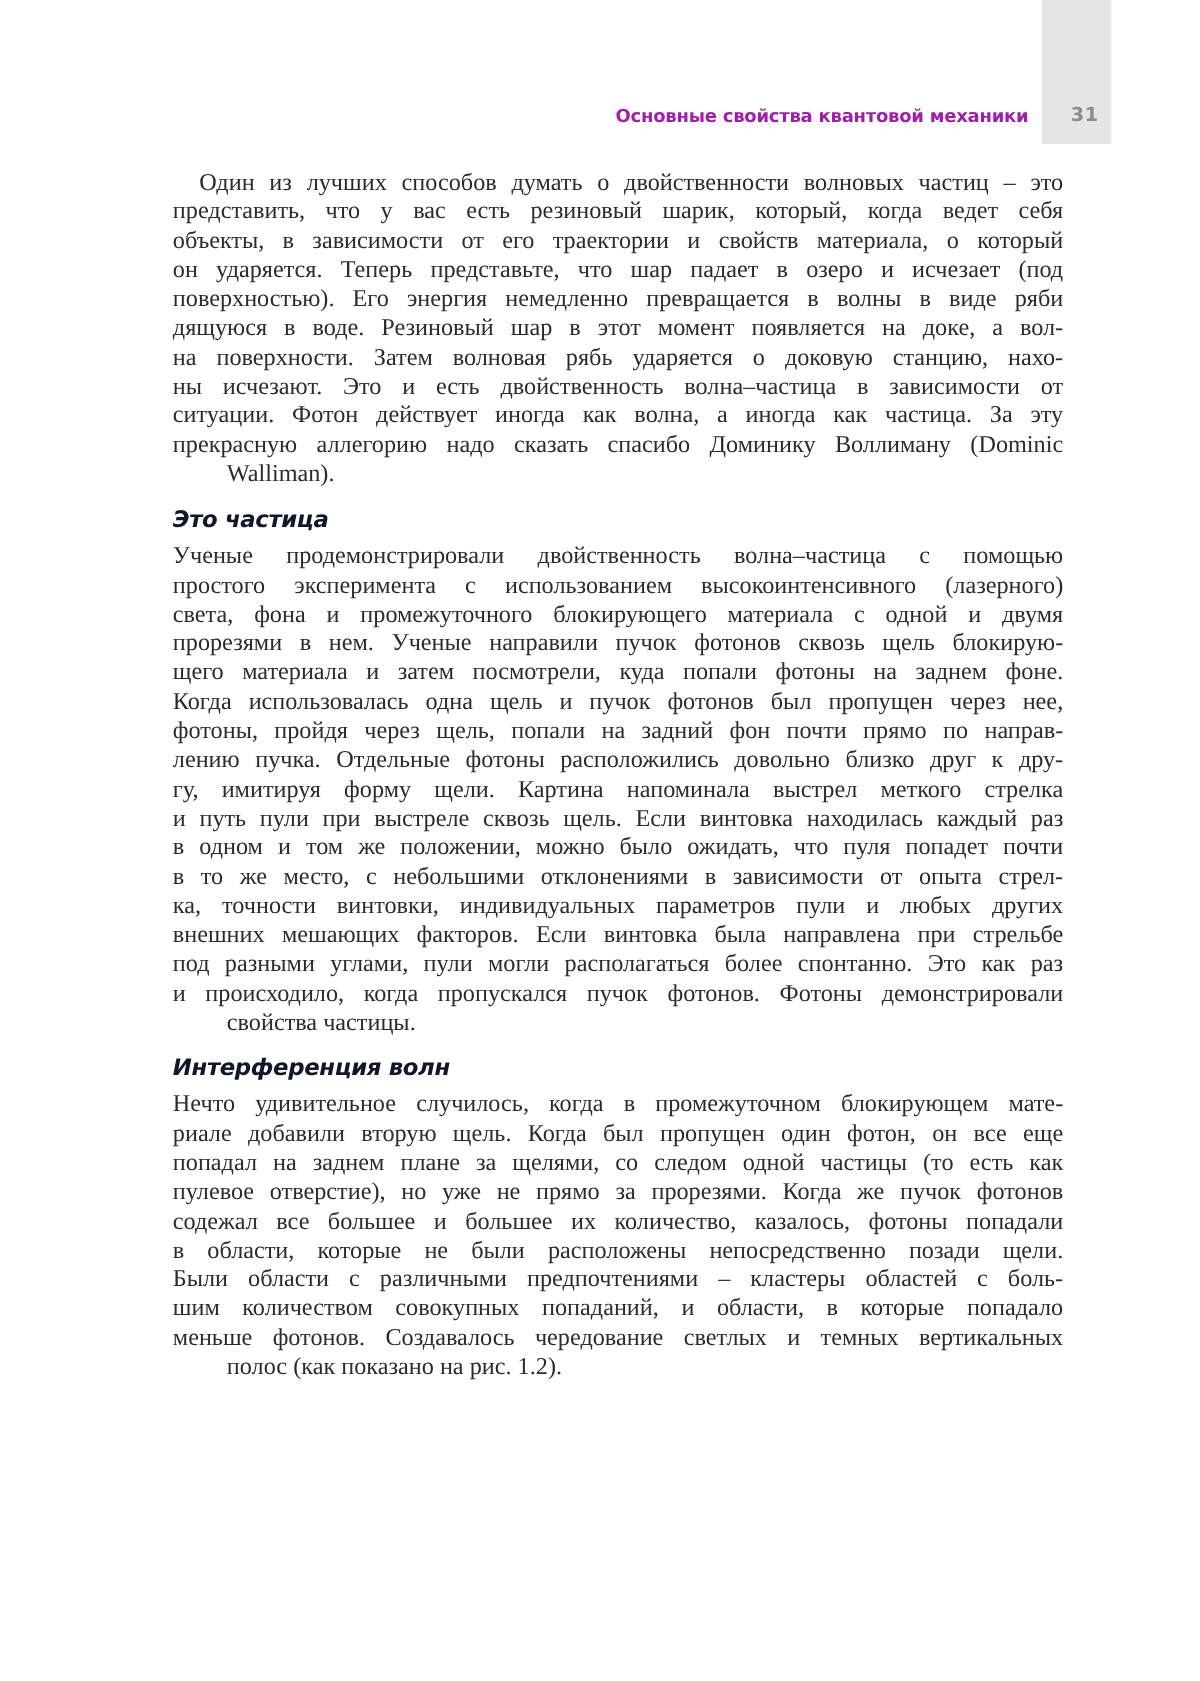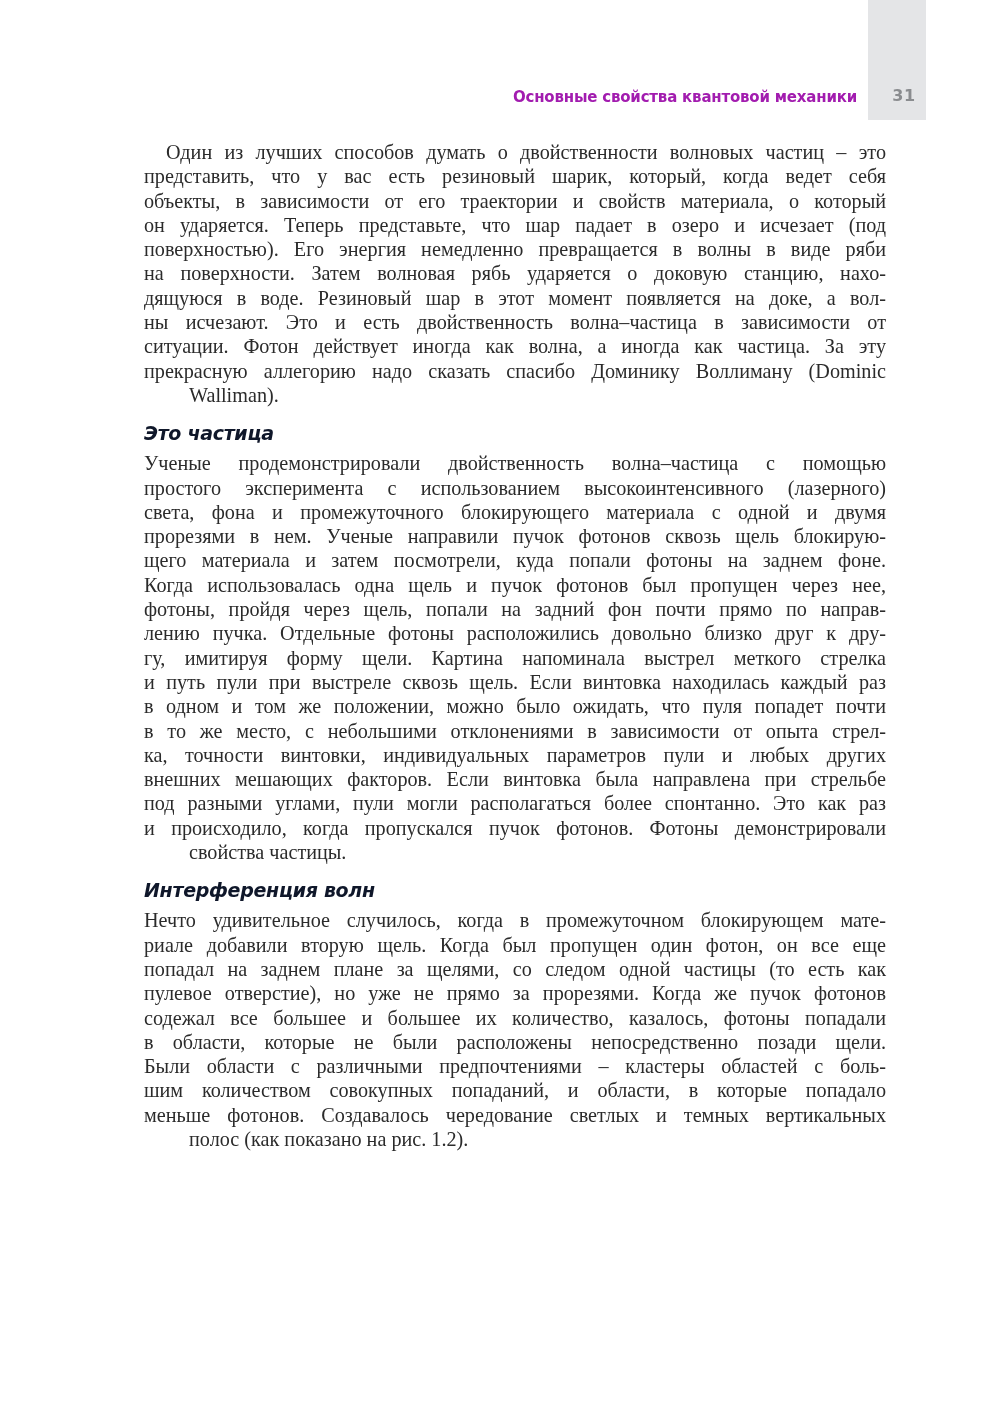--- a/index.html
+++ b/index.html
@@ -97,22 +97,22 @@
 <div class="running-header">Основные свойства квантовой механики</div>
 
 <div class="content">
   <div>
     <p class="first" style="text-indent: 0px;">
         <span class="line indent">Один из лучших способов думать о двойственности волновых частиц – это</span>
         <span class="line">представить, что у вас есть резиновый шарик, который, когда ведет себя</span>
         <span class="line">объекты, в зависимости от его траектории и свойств материала, о который</span>
         <span class="line">он ударяется. Теперь представьте, что шар падает в озеро и исчезает (под</span>
         <span class="line">поверхностью). Его энергия немедленно превращается в волны в виде ряби</span>
+        <span class="line">дящуюся в воде. Резиновый шар в этот момент появляется на доке, а вол-</span>
         <span class="line">на поверхности. Затем волновая рябь ударяется о доковую станцию, нахо-</span>
-        <span class="line">дящуюся в воде. Резиновый шар в этот момент появляется на доке, а вол-</span>
         <span class="line">ны исчезают. Это и есть двойственность волна–частица в зависимости от</span>
         <span class="line">ситуации. Фотон действует иногда как волна, а иногда как частица. За эту</span>
         <span class="line">прекрасную аллегорию надо сказать спасибо Доминику Воллиману (Dominic</span>
         <span class="line last">Walliman).</span>
       </p>
   </div>
 
   <div>
     <h2>Это частица</h2>
     <p style="text-indent: 0px;">

